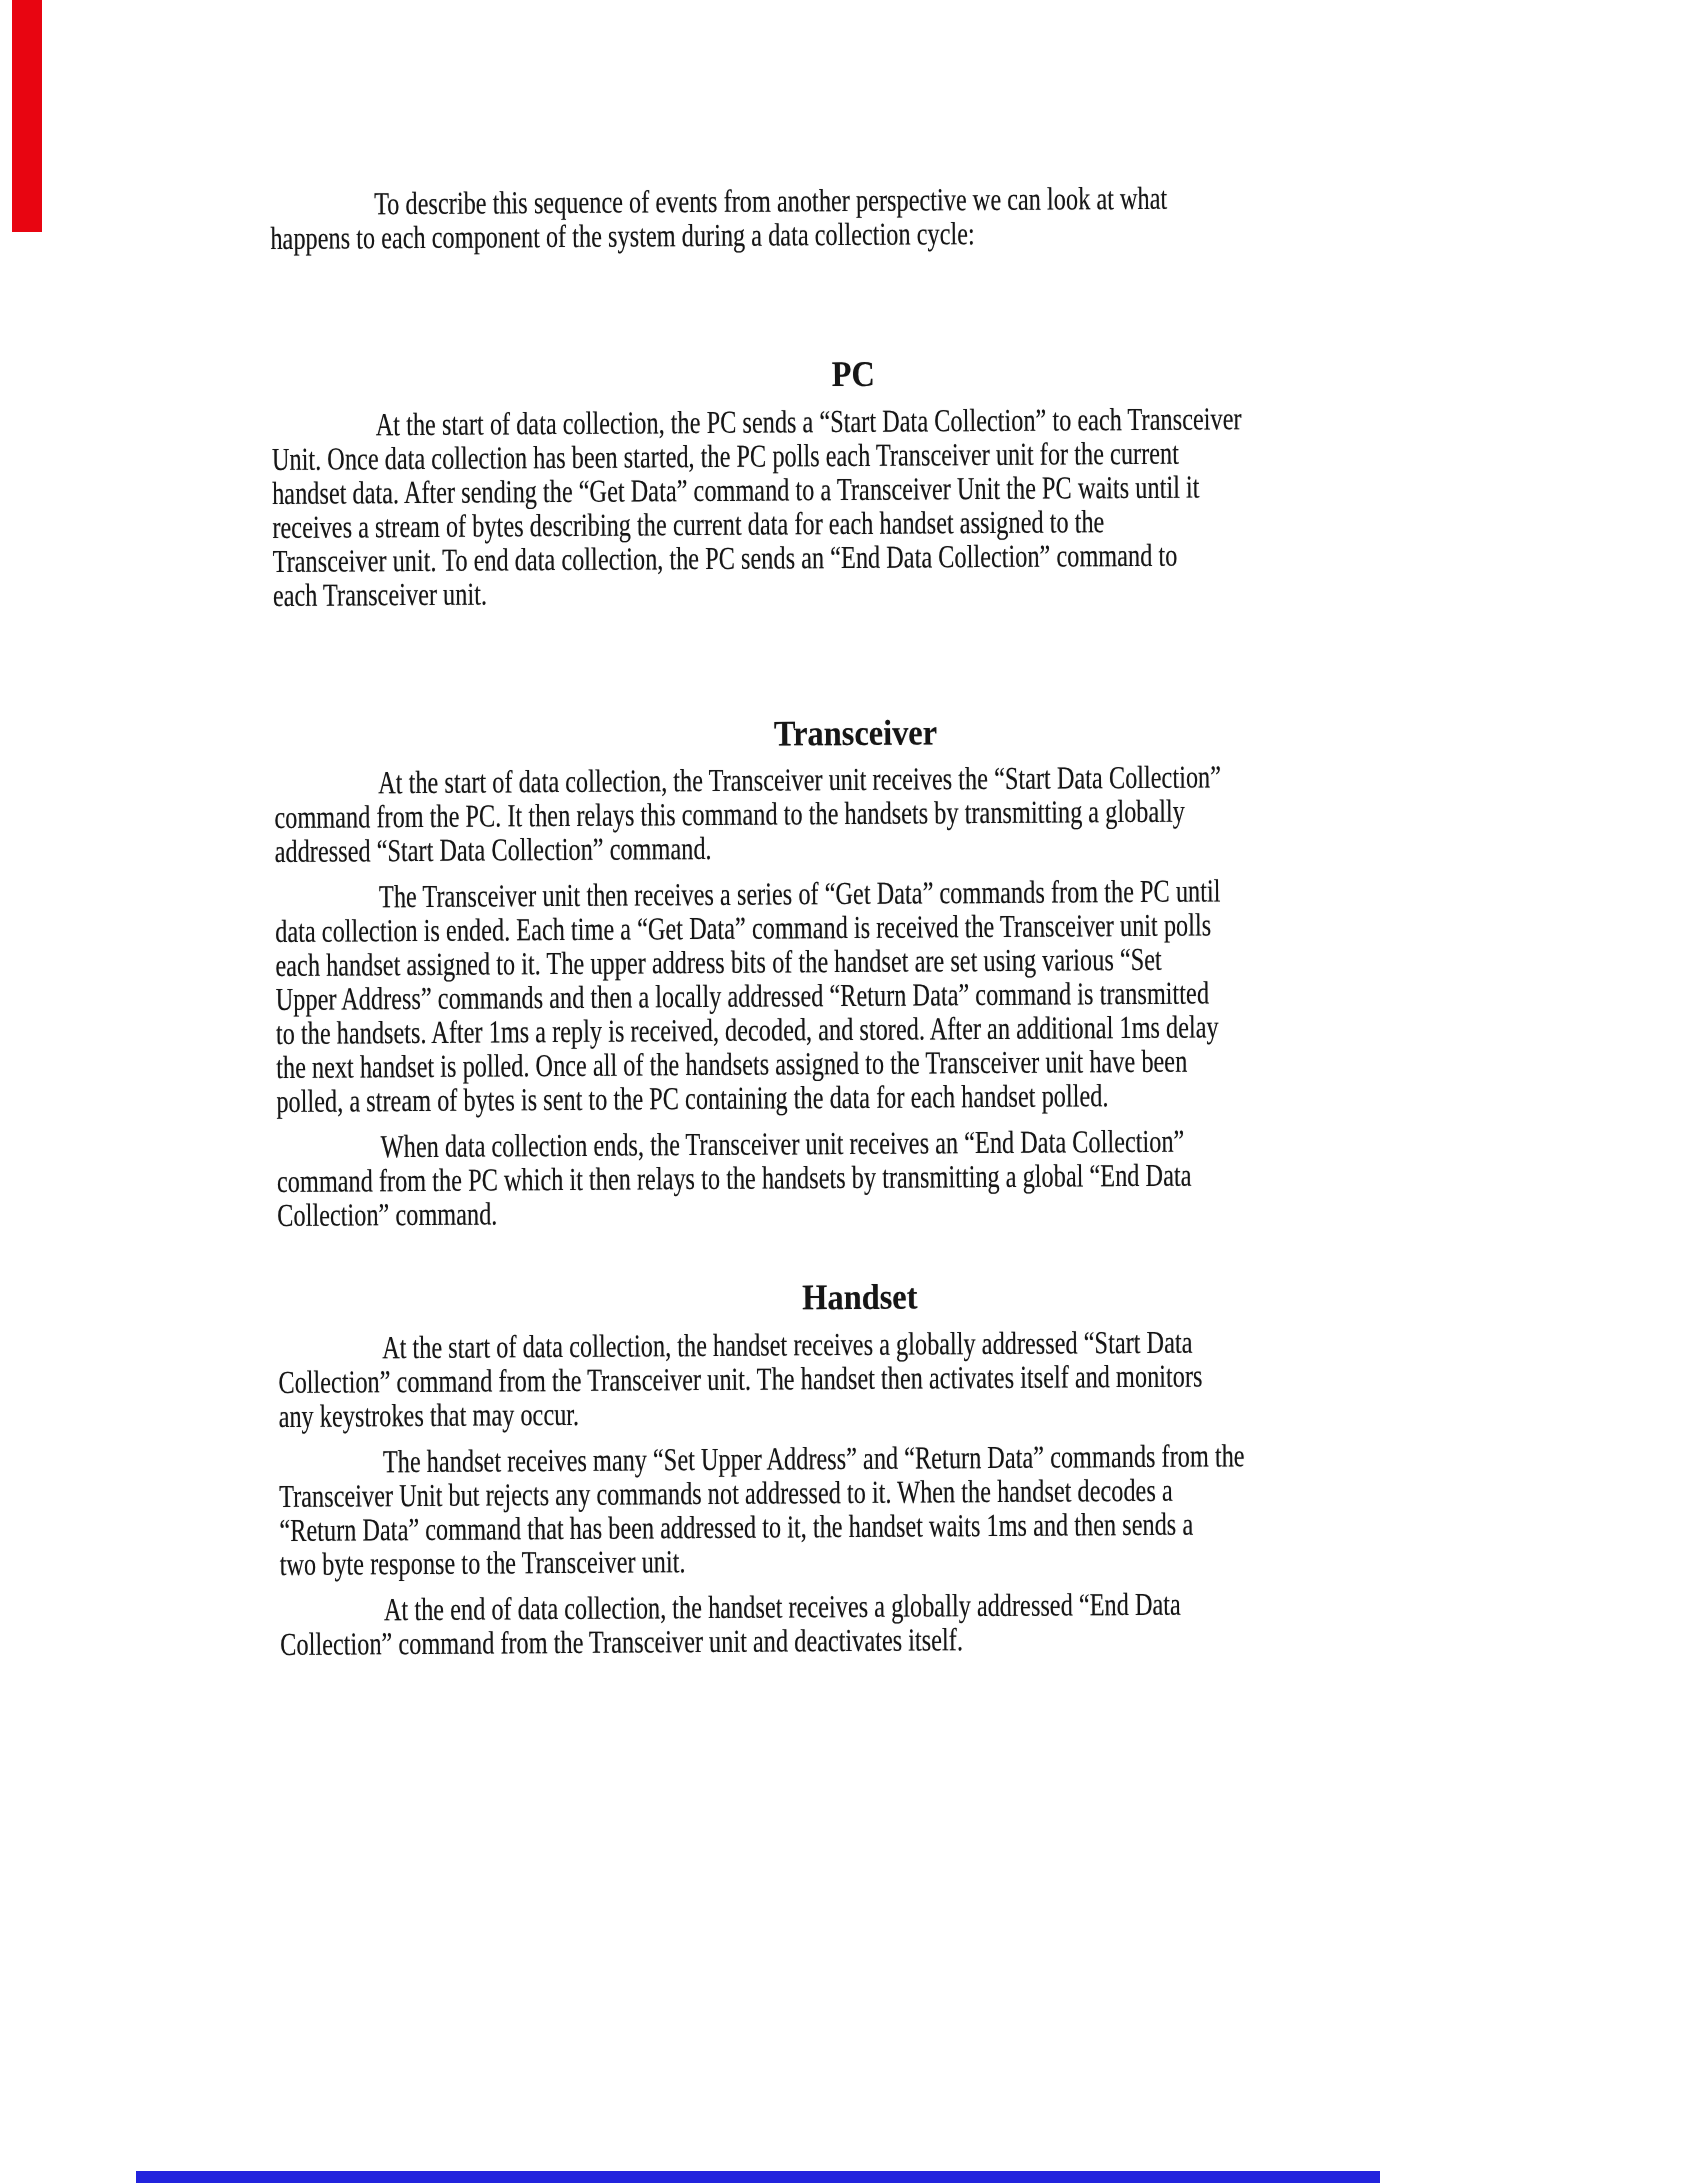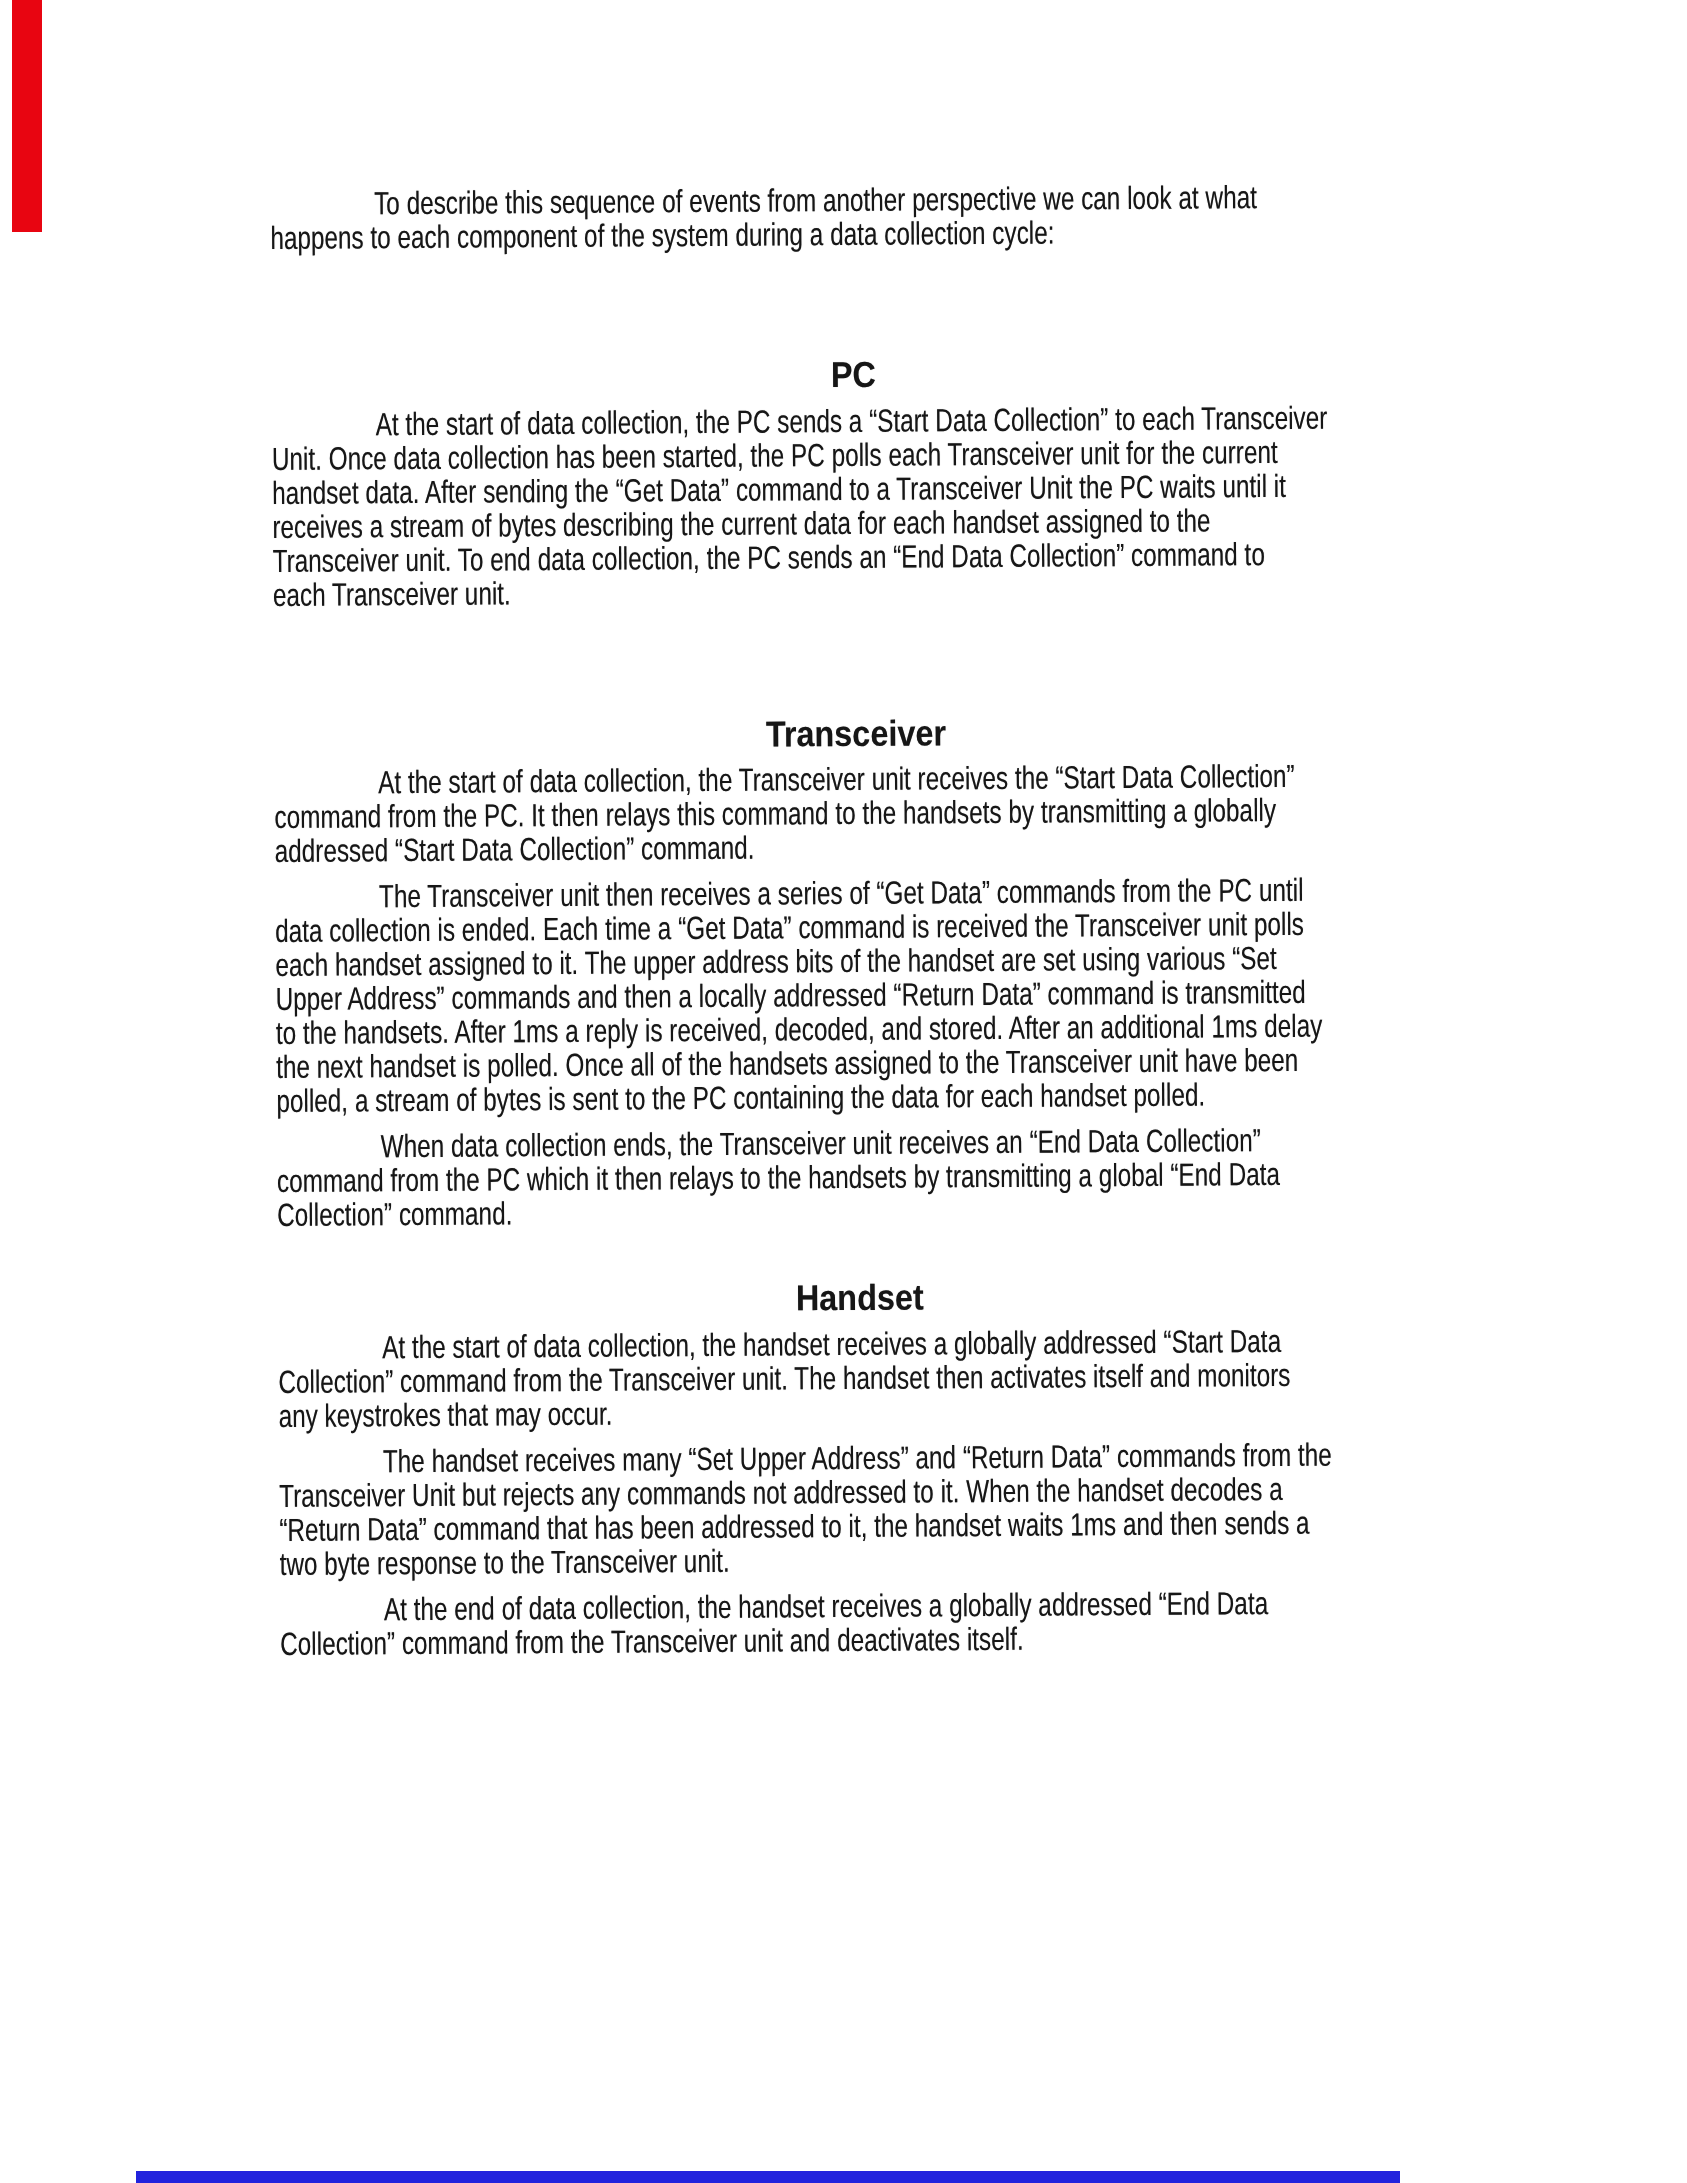--- a/index.html
+++ b/index.html
@@ -3,22 +3,21 @@
 <meta charset="utf-8">
 <style>
   html, body { margin: 0; padding: 0; background: #ffffff; }
 
   .page {
     position: relative;
     width: 1380px;
     height: 2183px;
     background: #ffffff;
     overflow: hidden;
-    font-family: Liberation Sans, sans-serif;
-    padding-left: 20px;
+    font-family: Liberation Serif, serif;
   }
 
   
   .red-bar {
     position: absolute;
     left: 12px; top: 0;
     width: 30px; height: 232px;
   }
   .blue-bar {
     position: absolute;

